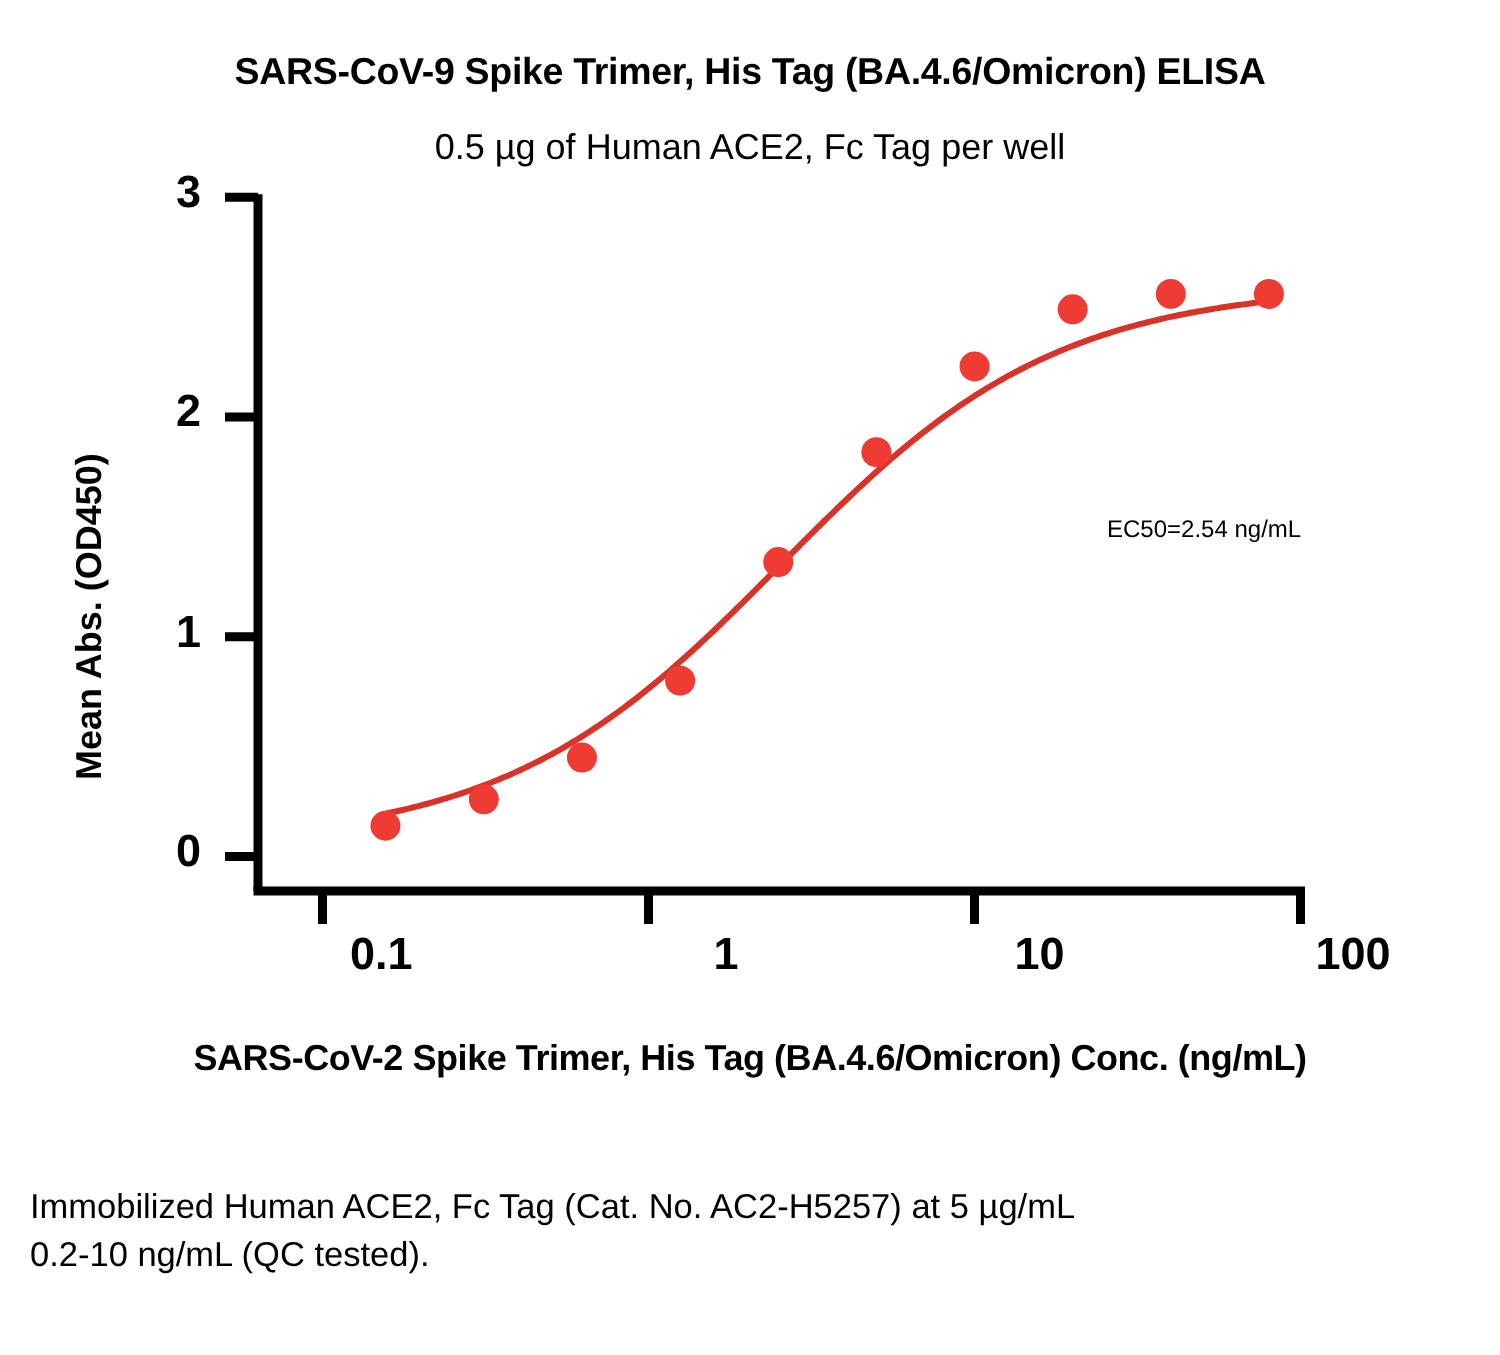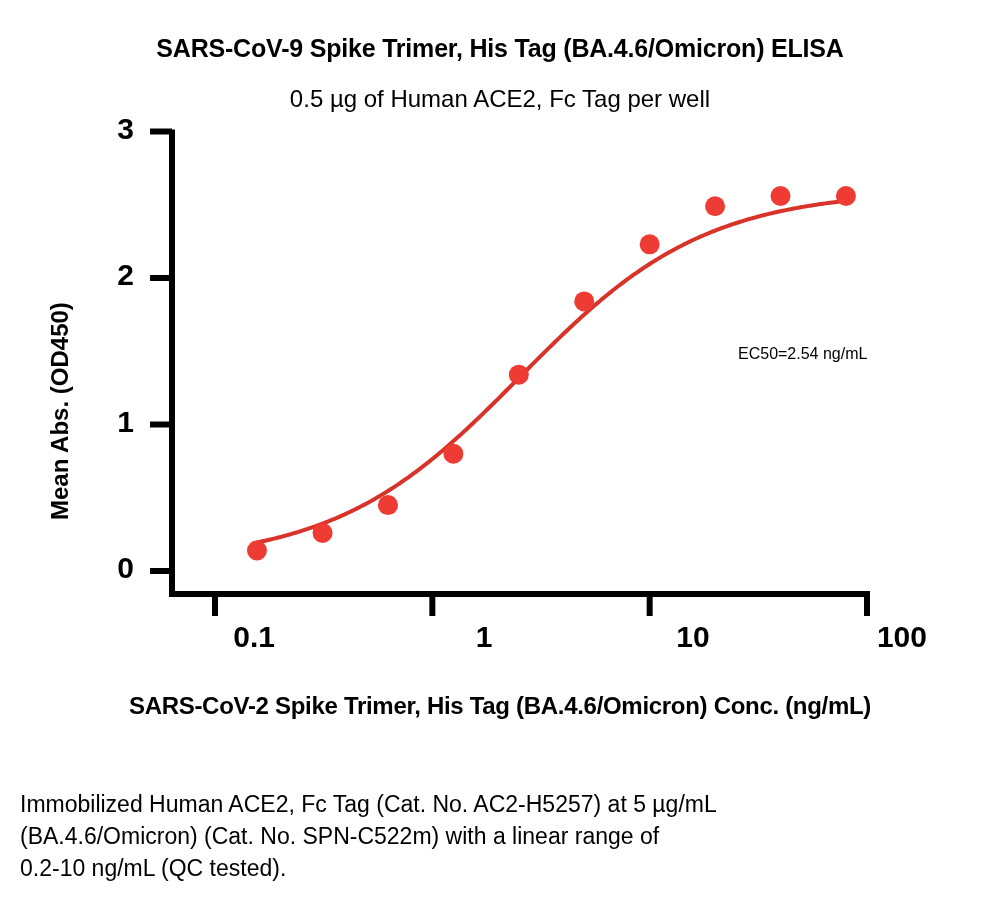--- a/index.html
+++ b/index.html
@@ -167,17 +167,16 @@
         <div class="xtick-label" style="left: 807px; top: 620px;">100</div>
       </div>
 
     <div class="annotation">EC50=2.54 ng/mL</div>
   </div>
 
   <div class="xlabel">SARS-CoV-2 Spike Trimer, His Tag (BA.4.6/Omicron) Conc. (ng/mL)</div>
 
   <div class="caption">
       <span class="caption-line">Immobilized Human ACE2, Fc Tag (Cat. No. AC2-H5257) at 5 µg/mL</span>
-      <span class="caption-line">(BA.4.6/Omicron) (Cat. No. SPN-C522m) with a linear range of</span>
       <span class="caption-line">0.2-10 ng/mL (QC tested).</span>
     </div>
 
 </div>
 
 </body></html>

